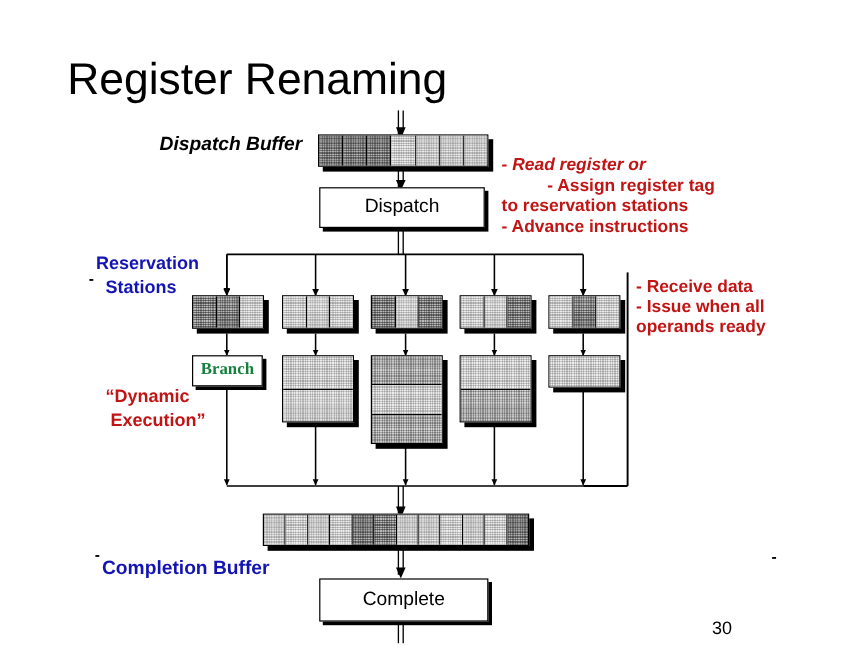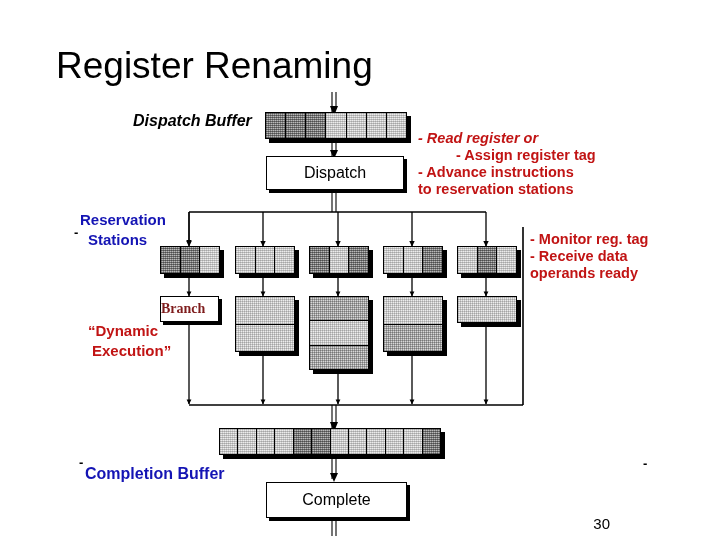--- a/index.html
+++ b/index.html
@@ -37,22 +37,22 @@
     position:absolute;box-sizing:border-box;
     border:1.5px solid #000;background:#fff;
     box-shadow:3px 3px 0 0 #000;
     display:flex;align-items:center;justify-content:center;
     font-size:16px;color:#000;font-family:"Liberation Sans", sans-serif;
   }
   .branchbox{
     position:absolute;box-sizing:border-box;
     border:1.5px solid #000;background:#fff;
     box-shadow:3px 3px 0 0 #000;
-    display:flex;align-items:center;
-    font-size:14px;font-weight:700;color:#7f1d1d;
+    display:flex;align-items:center;justify-content:center;
+    font-size:14px;font-weight:700;color:#15803d;
     font-family:"Liberation Serif", serif;
   }
 
   
   .buffer{
     position:absolute;box-sizing:border-box;
     border:1.5px solid #000;display:flex;background:#fff;
     box-shadow:4px 4px 0 0 #000;
   }
   .buffer .cell{
@@ -186,22 +186,22 @@
       <div class="cell lt"></div>
     </div>
 
   <div class="plainbox" style="left:266px;top:156px;width:138px;height:34px;">
     <span>Dispatch</span>
   </div>
 
   <div style="position:absolute;left:418px;top:130px;">
     <div class="lbl-red" style="position:relative;left:0;top:0;font-style:italic;">- Read register or</div>
     <div class="lbl-red" style="position:relative;left:0;top:0;margin-left:38px;">- Assign register tag</div>
+    <div class="lbl-red" style="position:relative;left:0;top:0;">   to reservation stations</div>
     <div class="lbl-red" style="position:relative;left:0;top:0;">- Advance instructions</div>
-    <div class="lbl-red" style="position:relative;left:0;top:0;">   to reservation stations</div>
   </div>
 
   <div class="lbl-blue" style="left:80px;top:211px;">Reservation</div>
   <div class="lbl-blue" style="left:88px;top:231px;">Stations</div>
   <div class="tickmark" style="left:74px;top:225px;">-</div>
 
   <div id="rs-row">
       <div class="buffer" style="left: 160px; top: 246px; width: 60px; height: 28px;">
         <div class="cell dk"></div>
         <div class="cell dk"></div>
@@ -223,22 +223,22 @@
         <div class="cell dk"></div>
       </div>
       <div class="buffer" style="left: 457px; top: 246px; width: 60px; height: 28px;">
         <div class="cell lt"></div>
         <div class="cell dk"></div>
         <div class="cell lt"></div>
       </div>
     </div>
 
   <div style="position:absolute;left:530px;top:231px;">
-    <div class="lbl-red" style="position:relative;">- Monitor reg. tag</div>
     <div class="lbl-red" style="position:relative;">- Receive data</div>
+    <div class="lbl-red" style="position:relative;">- Issue when all</div>
     <div class="lbl-red" style="position:relative;">   operands ready</div>
   </div>
 
   <div class="branchbox" style="left:160px;top:296px;width:59px;height:26px;">
     <span>Branch</span>
   </div>
   <div id="fu-row">
       <div class="unit" style="left: 235px; top: 296px; width: 60px; height: 56px;">
         <div class="ucell "></div>
         <div class="ucell "></div>

